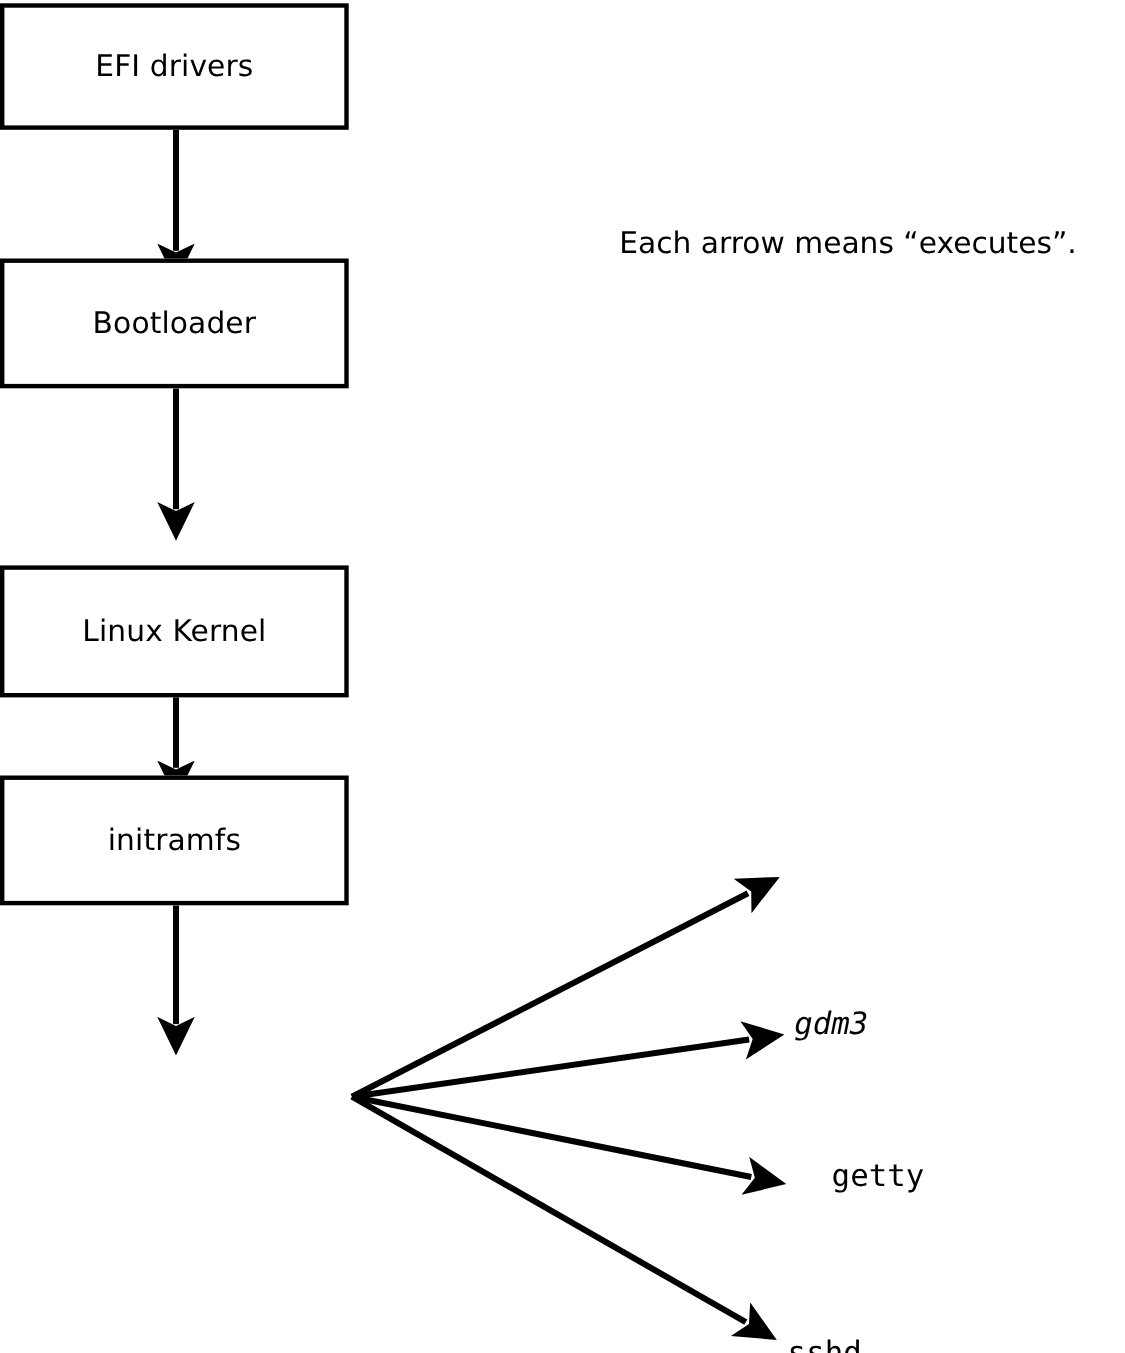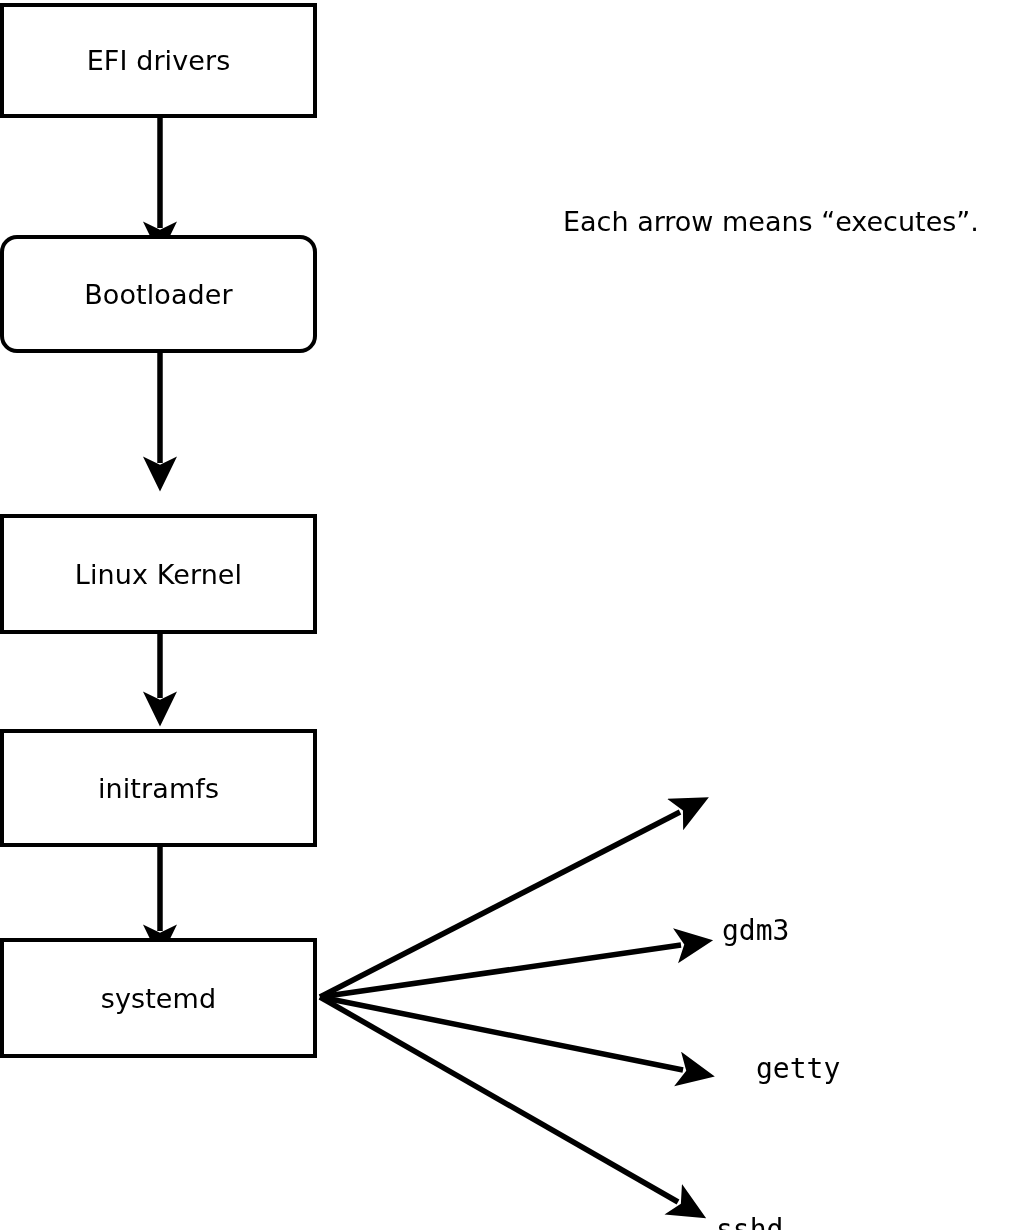--- a/index.html
+++ b/index.html
@@ -95,38 +95,35 @@
       <line x1="320" y1="997" x2="681" y2="945" stroke="#000000" stroke-width="5.5" marker-end="url(#arrowhead-fan)"></line>
       <line x1="320" y1="997" x2="683" y2="1070" stroke="#000000" stroke-width="5.5" marker-end="url(#arrowhead-fan)"></line>
       <line x1="320" y1="997" x2="678" y2="1202" stroke="#000000" stroke-width="5.5" marker-end="url(#arrowhead-fan)"></line>
     </g>
   </svg>
 
   <div class="stage-box" style="left:0px; top:3px; width:317px; height:115px;">
     <span class="stage-box-label">EFI drivers</span>
   </div>
 
-  <div class="stage-box" style="left:0px; top:235px; width:317px; height:118px;border-radius:17px;">
+  <div class="stage-box" style="left:0px; top:235px; width:317px; height:118px;">
     <span class="stage-box-label">Bootloader</span>
   </div>
 
   <div class="stage-box" style="left:0px; top:470px; width:317px; height:120px;margin-top:44px;">
     <span class="stage-box-label">Linux Kernel</span>
   </div>
 
-  <div class="stage-box" style="left:0px; top:729px; width:317px; height:118px;">
+  <div class="stage-box" style="left:0px; top:705px; width:317px; height:118px;">
     <span class="stage-box-label">initramfs</span>
   </div>
 
-  <div class="stage-box" style="left:0px; top:938px; width:317px; height:120px;">
-    <span class="stage-box-label">systemd</span>
-  </div>
 
   <div class="legend-note" style="left:563px; top:164px;margin-top:44px;">Each arrow means “executes”.</div>
 
 
-  <div class="proc-label" style="left:722px; top:917px;">gdm3</div>
+  <div class="proc-label" style="left:722px; top:917px;font-style:italic;">gdm3</div>
 
   <div class="proc-label" style="left:756px; top:1055px;">getty</div>
 
   <div class="proc-label" style="left:716px; top:1196px;margin-top:20px;">sshd</div>
 
 </div>
 
 </body></html>

